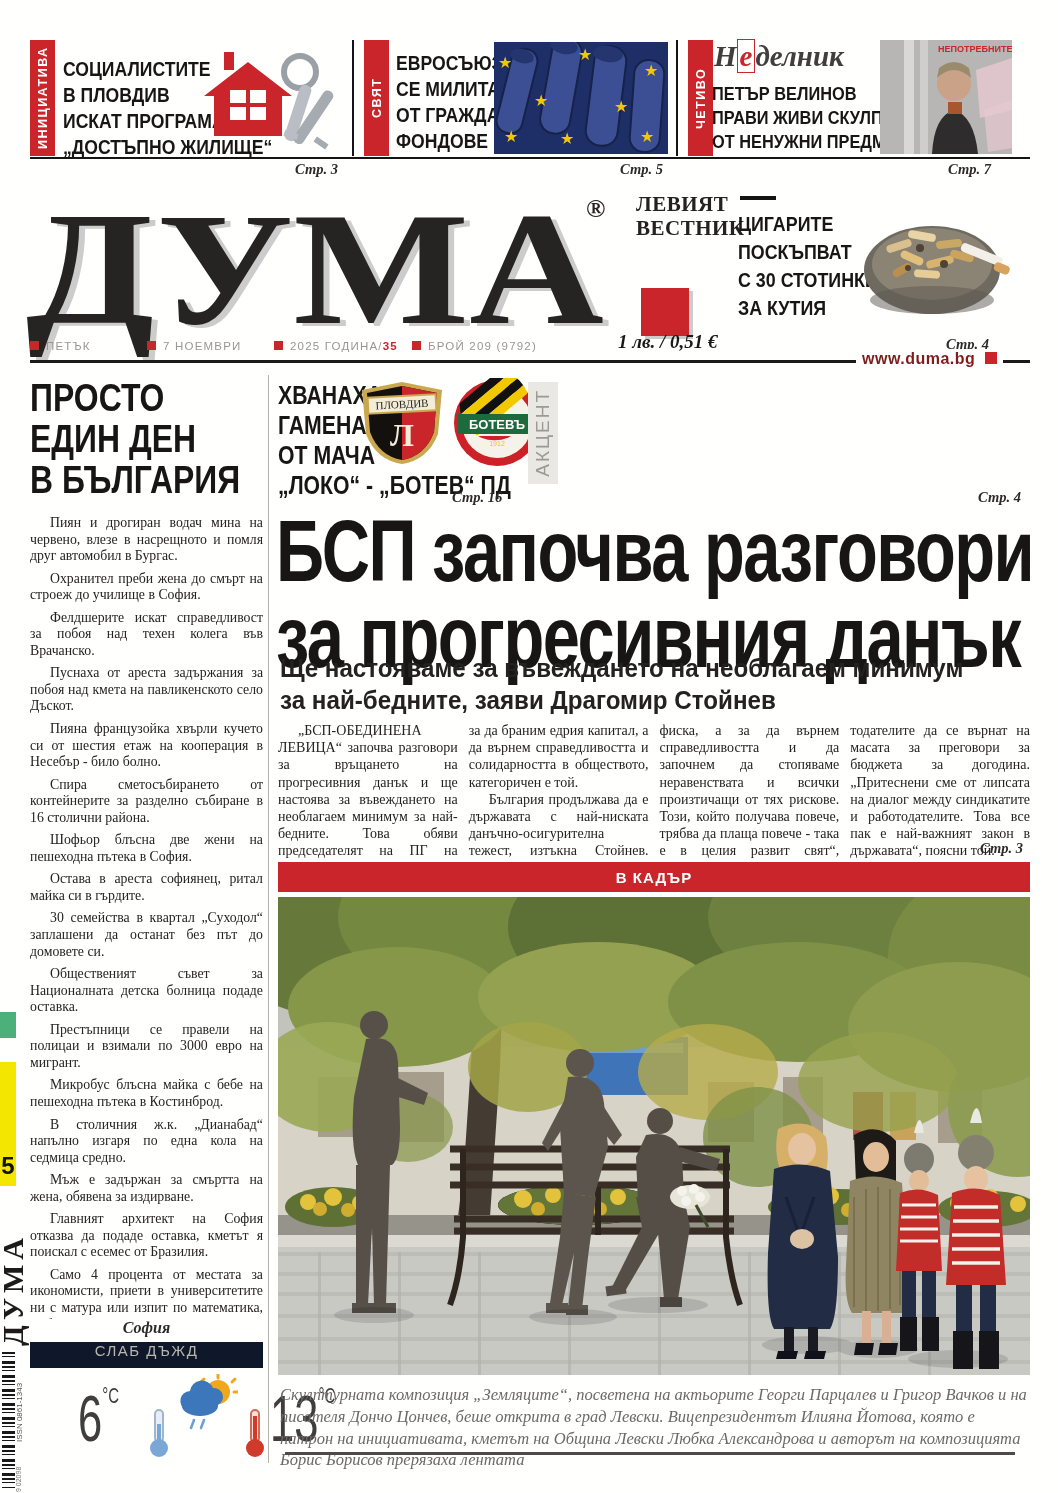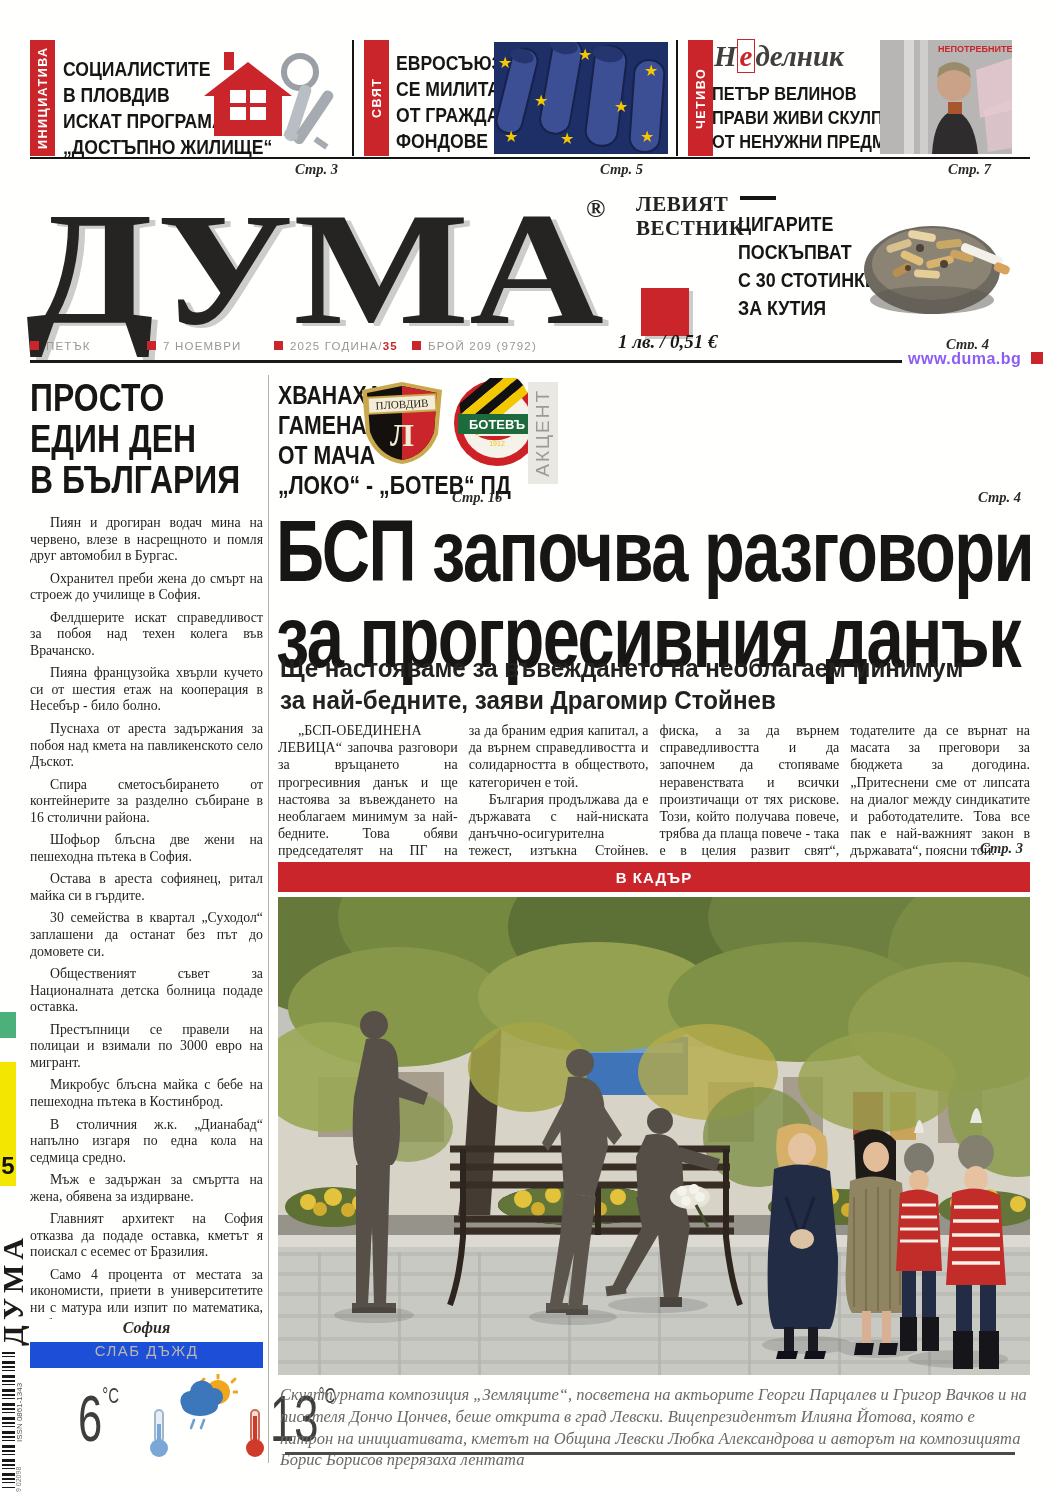--- a/index.html
+++ b/index.html
@@ -116,21 +116,21 @@
       </g>
     <circle cx="74" cy="44" r="17" fill="#c9a287"></circle>
     <path d="M57 38 q17 -16 34 0 l-2 -10 q-15 -12 -30 0 Z" fill="#9b8b6d"></path>
     <path d="M52 114 q2 -38 22 -44 q20 6 24 44 Z" fill="#2e2c2d"></path>
     <rect x="68" y="62" width="14" height="12" fill="#a8562d"></rect>
     <text x="58" y="12" font-family="Liberation Sans,sans-serif" font-weight="bold" font-size="9" fill="#c9252b">НЕПОТРЕБНИТЕ</text>
   </svg>
 
   <div class="abs thinline" style="left:30px;top:157px;width:1000px;height:2px;"></div>
   <div class="abs pagenum" style="left:295px;top:161px;">Стр. 3</div>
-  <div class="abs pagenum" style="left:600px;top:161px;">Стр. 5</div>
+  <div class="abs pagenum" style="left:620px;top:161px;">Стр. 5</div>
   <div class="abs pagenum" style="left:948px;top:161px;">Стр. 7</div>
 
   <div class="abs" style="left:26px;top:176px;">
     <span style="display:inline-block;font:bold 158px 'Liberation Serif',serif;letter-spacing:0px;color:#262422;transform:scaleX(1.18) scaleY(1.02);transform-origin:0 0;text-shadow:5px 3px 0 #cccccc;">ДУМА</span>
     <span style="position:absolute;left:560px;top:18px;font:bold 26px 'Liberation Serif',serif;color:#262422;">®</span>
   </div>
   <div class="abs" style="left:636px;top:192px;font:bold 21px 'Liberation Serif',serif;line-height:24px;letter-spacing:.5px;color:#232221;">
     <div>ЛЕВИЯТ</div>
     <div>ВЕСТНИК</div>
   </div>
@@ -168,53 +168,53 @@
   <div class="abs pagenum" style="left:946px;top:336px;">Стр. 4</div>
   <div class="abs" style="left:950px;top:358px;width:32px;height:3px;background:#141414;"></div>
 
   <div class="abs dateitem" style="left:30px;top:340px;"><span class="sq"></span><span>ПЕТЪК</span></div>
   <div class="abs dateitem" style="left:147px;top:340px;"><span class="sq"></span><span>7 НОЕМВРИ</span></div>
   <div class="abs dateitem" style="left:274px;top:340px;"><span class="sq"></span><span>2025 ГОДИНА/</span><span style="color:var(--red);font-weight:bold;">35</span></div>
   <div class="abs dateitem" style="left:412px;top:340px;"><span class="sq"></span><span>БРОЙ 209 (9792)</span></div>
   <div class="abs" style="left:618px;top:331px;font:bold italic 19px 'Liberation Serif',serif;color:#191918;">1 лв. / 0,51 €</div>
 
   <div class="abs rule" style="left:30px;top:360px;width:1000px;height:3px;"></div>
-  <div class="abs" style="left:902px;top:349px;background:#fff;padding:1px 6px;font:bold 16px 'Liberation Sans',sans-serif;color:#8b5cf6;letter-spacing:.5px;">
+  <div class="abs" style="left:856px;top:349px;background:#fff;padding:1px 6px;font:bold 16px 'Liberation Sans',sans-serif;color:#7f1d1d;letter-spacing:.5px;">
     <span>www.duma.bg</span>
     <span style="display:inline-block;width:12px;height:12px;background:var(--red);margin-left:5px;"></span>
   </div>
 
   <div class="abs" style="left:30px;top:378px;width:233px;height:1086px;display:flex;flex-direction:column;">
     <div class="cond" style="font-size:38px;line-height:41px;transform:scaleX(.84);">
       <div>ПРОСТО</div>
       <div>ЕДИН ДЕН</div>
       <div>В БЪЛГАРИЯ</div>
     </div>
     <div class="briefs" style="margin-top:14px;flex:1;overflow:hidden;">
       <p>Пиян и дрогиран водач мина на червено, влезе в насрещното и помля друг автомобил в Бургас.</p>
       <p>Охранител преби жена до смърт на строеж до училище в София.</p>
       <p>Фелдшерите искат справедливост за побоя над техен колега във Врачанско.</p>
+      <p>Пуснаха от ареста задържания за побоя над кмета на павликенското село Дъскот.</p>
       <p>Пияна французойка хвърли кучето си от шестия етаж на кооперация в Несебър - било болно.</p>
-      <p>Пуснаха от ареста задържания за побоя над кмета на павликенското село Дъскот.</p>
       <p>Спира сметосъбирането от контейнерите за разделно събиране в 16 столични района.</p>
       <p>Шофьор блъсна две жени на пешеходна пътека в София.</p>
       <p>Остава в ареста софиянец, ритал майка си в гърдите.</p>
       <p>30 семейства в квартал „Суходол“ заплашени да останат без път до домовете си.</p>
       <p>Общественият съвет за Националната детска болница подаде оставка.</p>
       <p>Престъпници се правели на полицаи и взимали по 3000 евро на мигрант.</p>
       <p>Микробус блъсна майка с бебе на пешеходна пътека в Костинброд.</p>
       <p>В столичния ж.к. „Дианабад“ напълно изгаря по една кола на седмица средно.</p>
       <p>Мъж е задържан за смъртта на жена, обявена за издирване.</p>
       <p>Главният архитект на София отказва да подаде оставка, кметът я поискал с есемес от Бразилия.</p>
       <p>Само 4 процента от местата за икономисти, приети в университетите ни с матура или изпит по математика, са били запълнени.</p>
 
     </div>
     <div style="margin-top:auto;">
       <div style="text-align:center;font:bold italic 16px 'Liberation Serif',serif;color:#2b2a29;">София</div>
-      <div style="margin-top:5px;background:#1d4ed8;height:26px;line-height:26px;text-align:center;font:15px 'Liberation Sans',sans-serif;color:#b9b6ad;letter-spacing:1.5px;">СЛАБ ДЪЖД</div>
+      <div style="margin-top:5px;background:#0f172a;height:26px;line-height:26px;text-align:center;font:15px 'Liberation Sans',sans-serif;color:#b9b6ad;letter-spacing:1.5px;">СЛАБ ДЪЖД</div>
       <div style="position:relative;height:92px;margin-top:4px;margin-left:48px;">
         <div style="position:absolute;left:0;top:10px;font:64px 'Liberation Sans',sans-serif;color:#3f3e3d;transform:scaleX(.68);transform-origin:0 0;"><span>6</span><span style="font-size:22px;vertical-align:38px;">°C</span></div>
         <svg style="position:absolute;left:70px;top:34px;" width="22" height="52" viewBox="0 0 22 52">
           <rect x="7" y="4" width="8" height="32" rx="4" fill="#e8eef5" stroke="#9fb6cd" stroke-width="2"></rect>
           <circle cx="11" cy="42" r="9" fill="#7ba7d6"></circle>
             <rect x="9" y="18" width="4" height="22" fill="#7ba7d6"></rect>
         </svg>
         <svg style="position:absolute;left:96px;top:2px;" width="64" height="58" viewBox="0 0 64 58">
           <circle cx="44" cy="18" r="12" fill="#f0a71d"></circle>
           <g stroke="#f0a71d" stroke-width="3" stroke-linecap="round">

